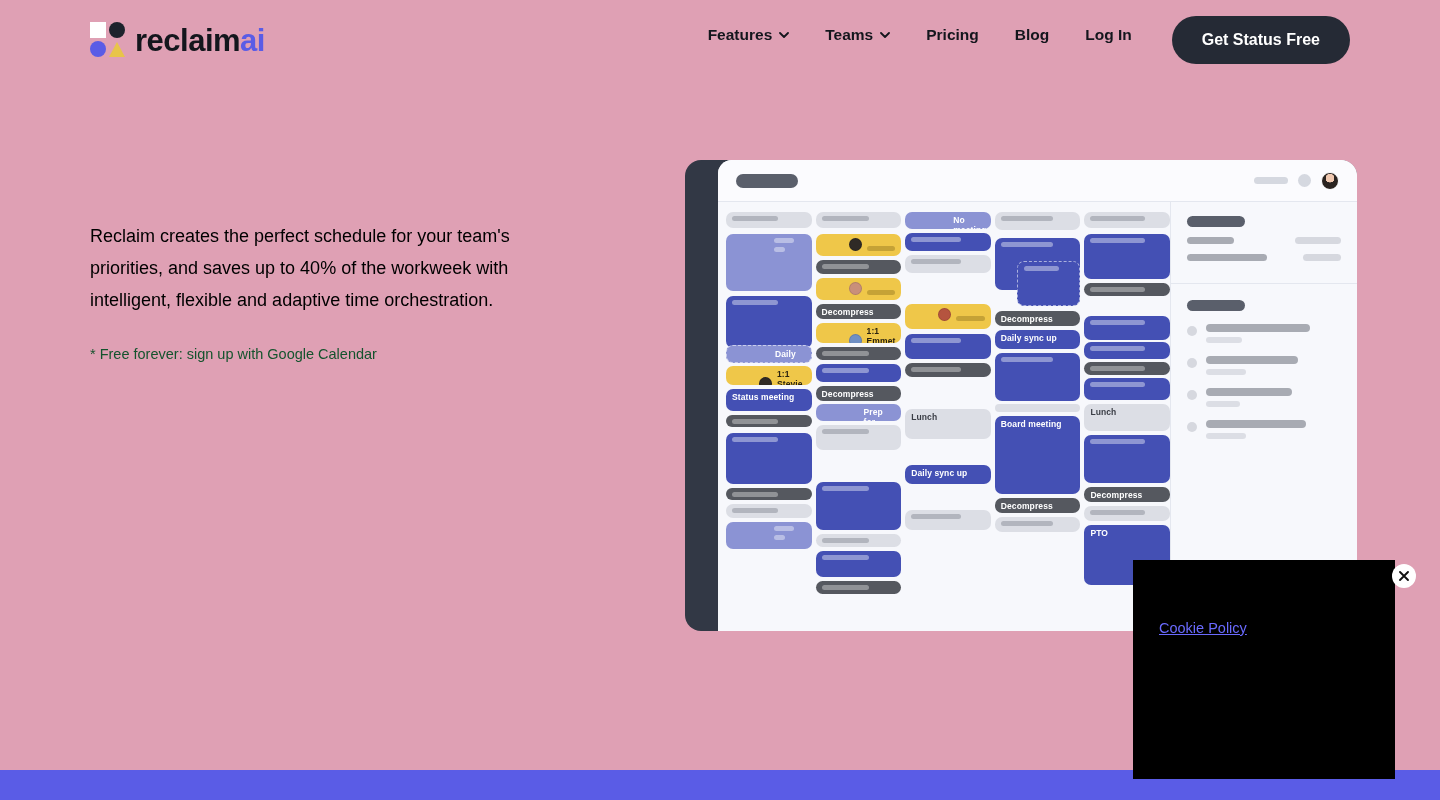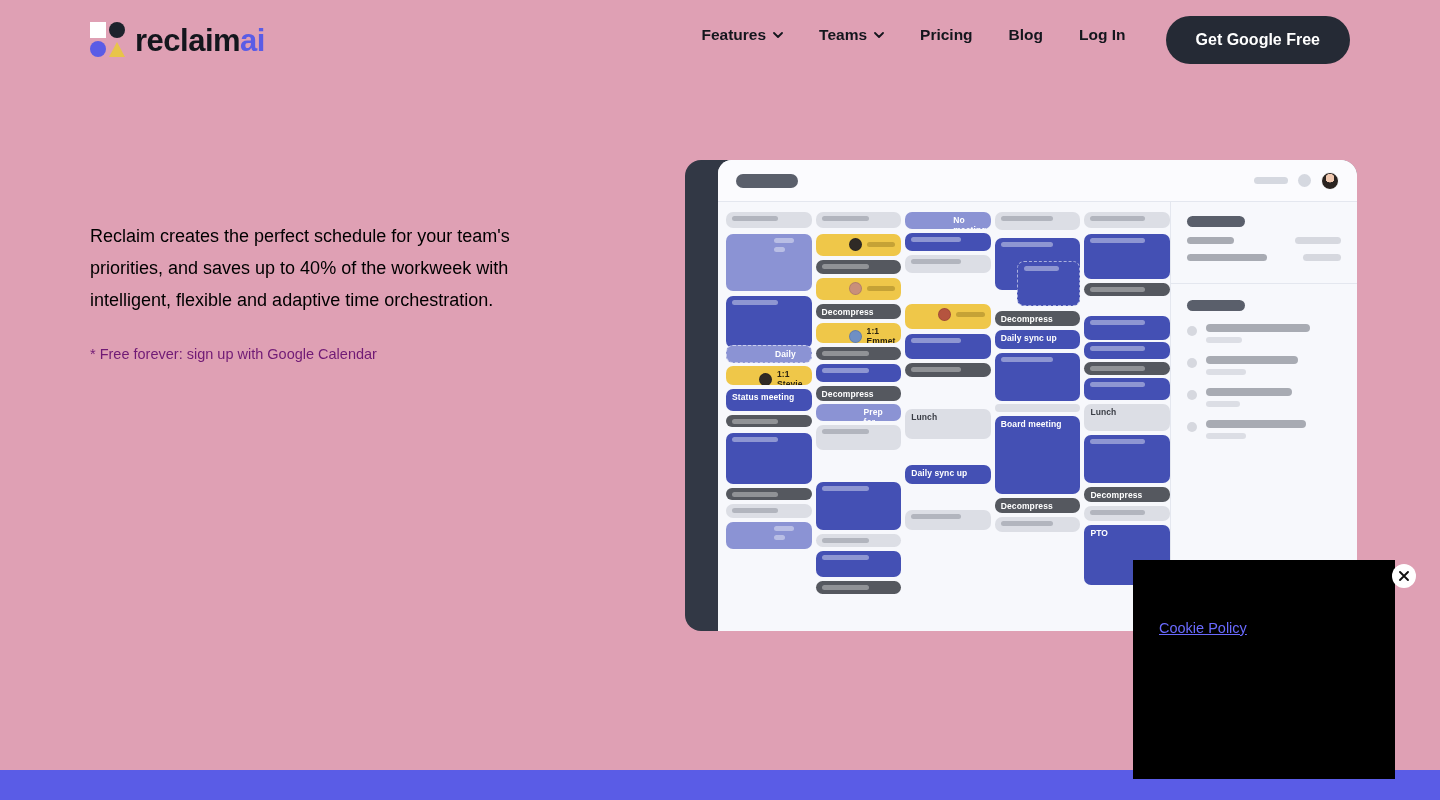--- a/index.html
+++ b/index.html
@@ -134,21 +134,21 @@
     font-size: 19px;
     font-weight: 600;
     border: none;
     border-radius: 30px;
     cursor: pointer;
     font-family: inherit;
   }
   .hero-note {
     margin-top: 30px;
     font-size: 14.5px;
-    color: #701a75;
+    color: #14532d;
   }
 
   
   .mock {
     position: absolute;
     left: 685px;
     top: 160px;
     width: 672px;
     height: 471px;
     background: #323845;
@@ -223,21 +223,21 @@
 
   .ev-avatar {
     width: 13px; height: 13px; border-radius: 50%;
     flex: 0 0 13px;
     background: #2f2a26;
     border: 1px solid rgba(0,0,0,0.12);
   }
   .ev-avatar.a2 { background: #c98f7a; }
   .ev-avatar.a3 { background: #6f8fc4; }
   .ev-avatar.a4 { background: #b5543f; }
-  .ev-row { display: flex; align-items: center; gap: 5px; padding-left: 27px; }
+  .ev-row { display: flex; align-items: flex-end; gap: 5px; padding-left: 27px; }
   .ev-row .line { flex: 1; margin-bottom: 0; }
 
   
   .side-panel {
     flex: 1;
     border-left: 1px solid #e4e7ef;
     padding: 14px 16px 0 16px;
   }
   .sp-title { width: 58px; height: 11px; border-radius: 7px; background: #5a5f6b; }
   .sp-row { display: flex; align-items: center; margin-top: 10px; }
@@ -330,21 +330,21 @@
     </div>
 
     <div class="nav-item">
       <span>Blog</span>
     </div>
 
     <div class="nav-item">
       <span>Log In</span>
     </div>
 
-    <button class="cta-dark">Get Google Free</button>
+    <button class="cta-dark">Get Status Free</button>
   </nav>
 </header>
 
 <section class="hero-left">
   <p class="hero-sub">Reclaim creates the perfect schedule for your team's priorities, and saves up to 40% of the workweek with intelligent, flexible and adaptive time orchestration.</p>
   <p class="hero-note">* Free forever: sign up with Google Calendar</p>
 </section>
 
 <div class="mock">
   <div class="mock-screen">

